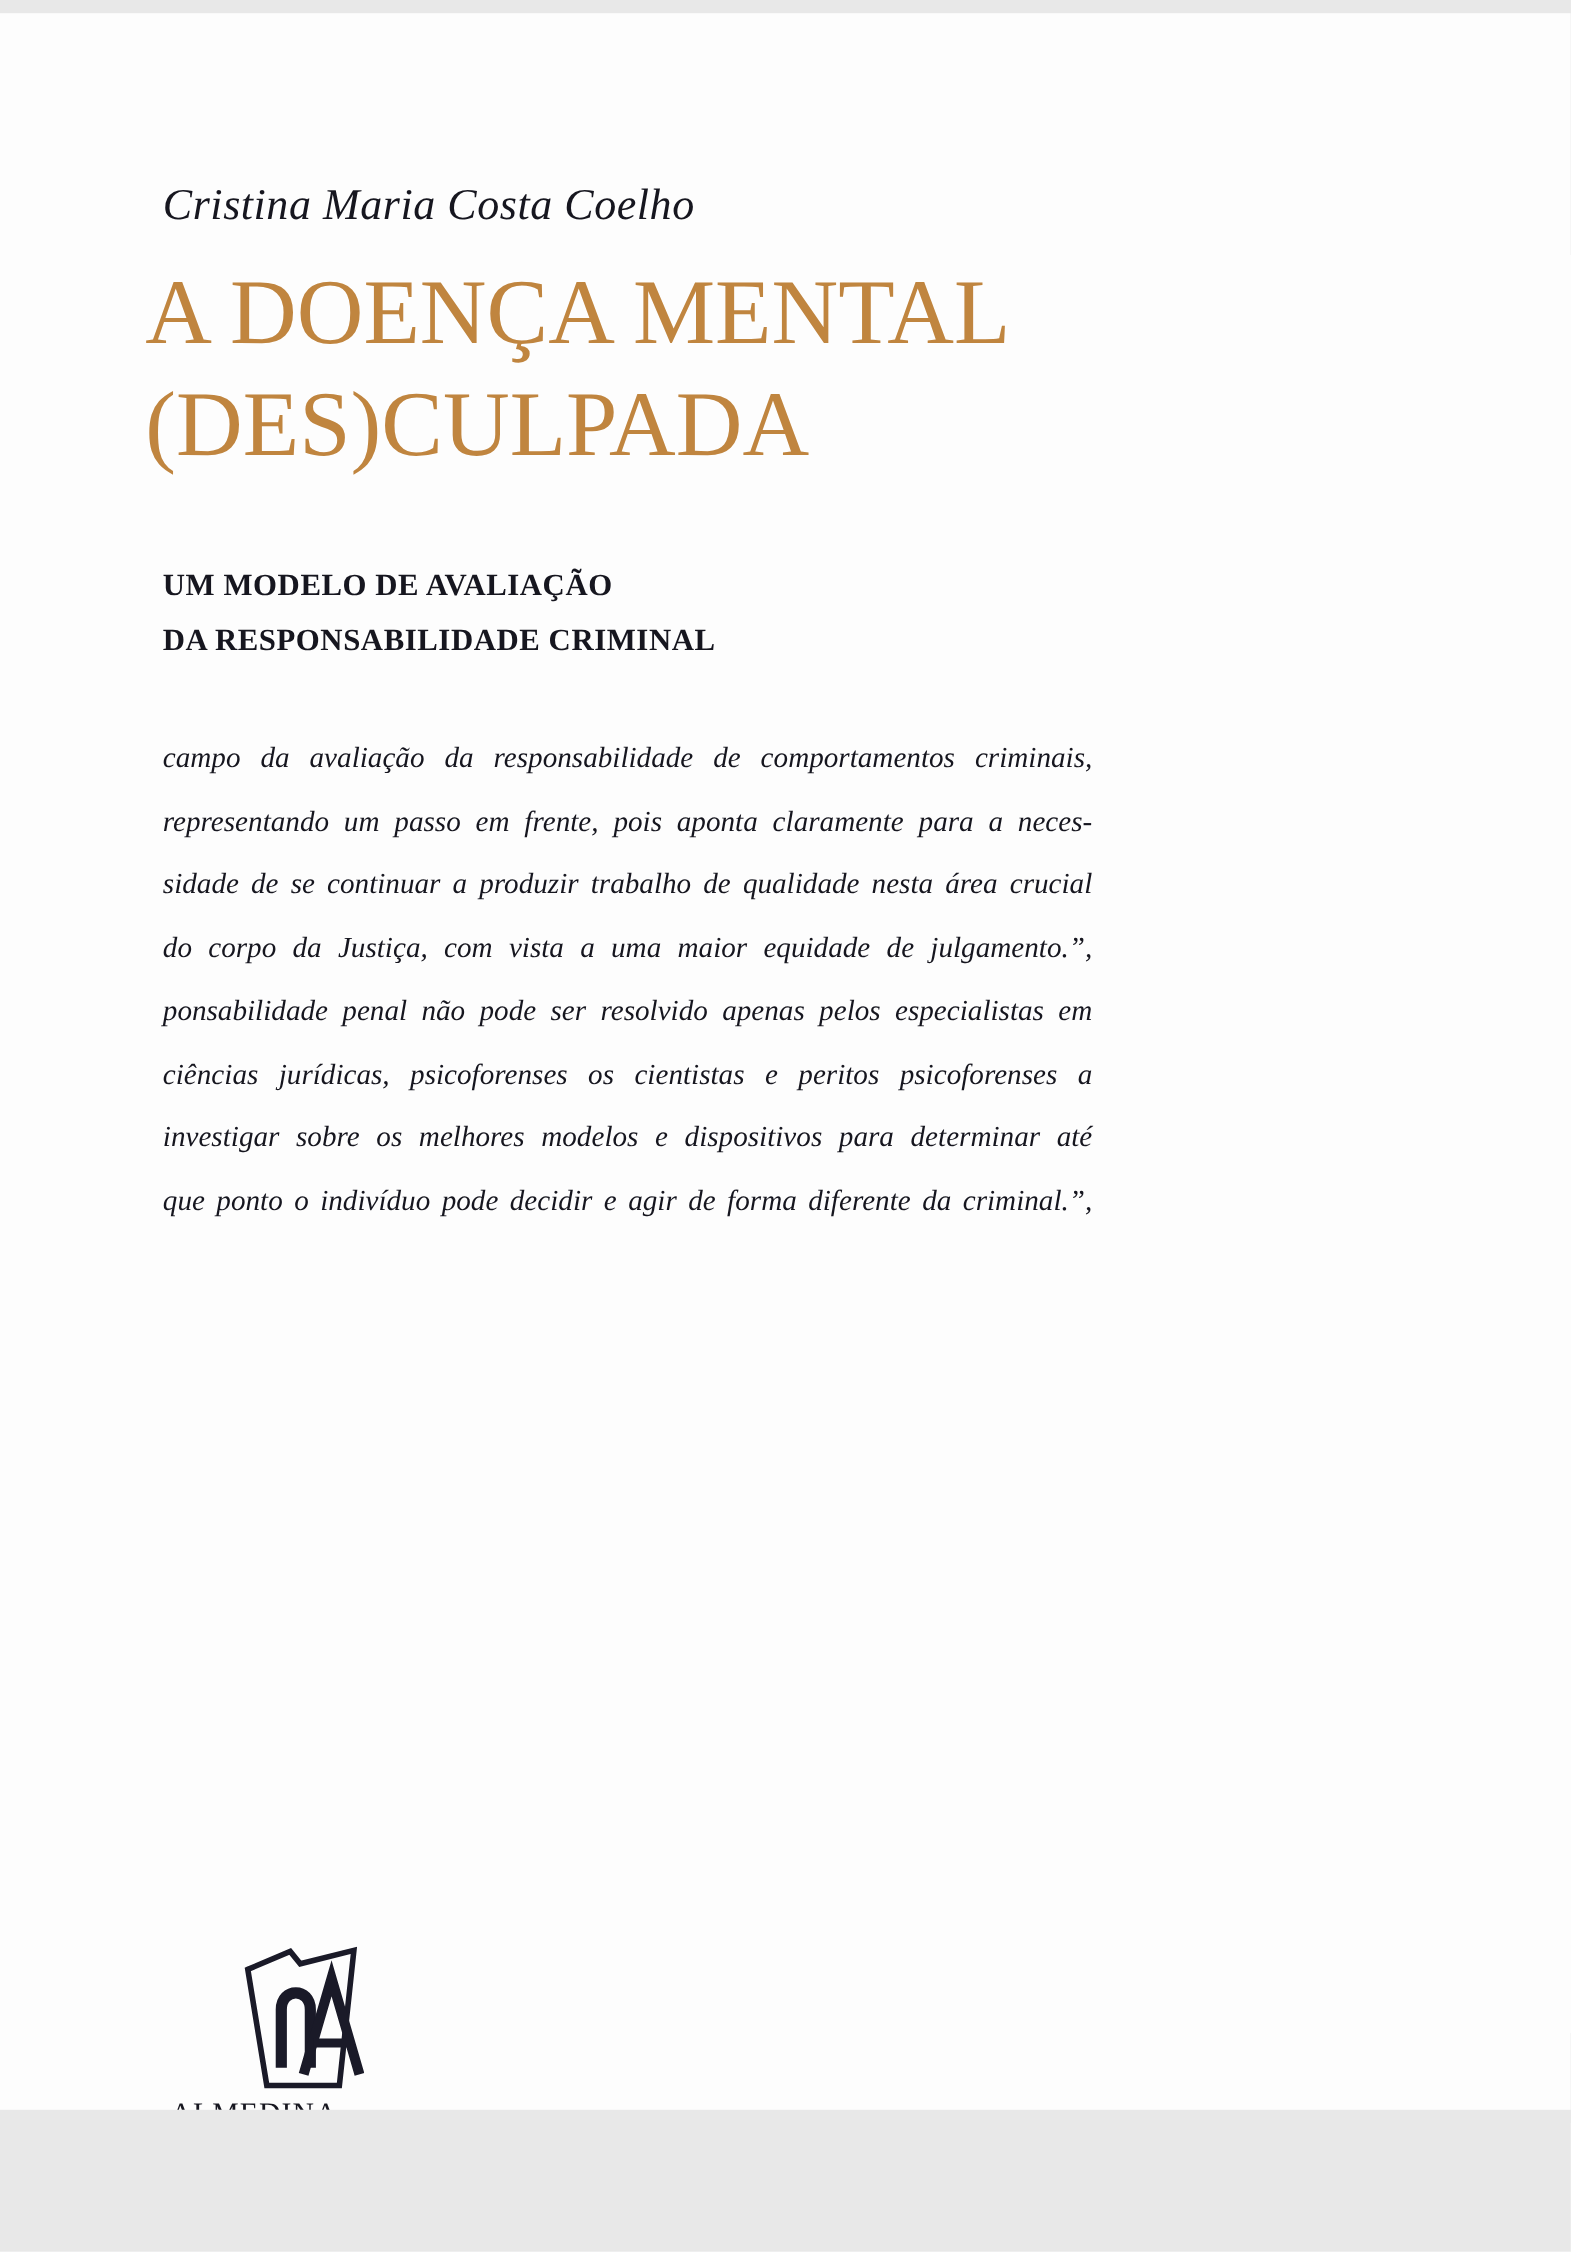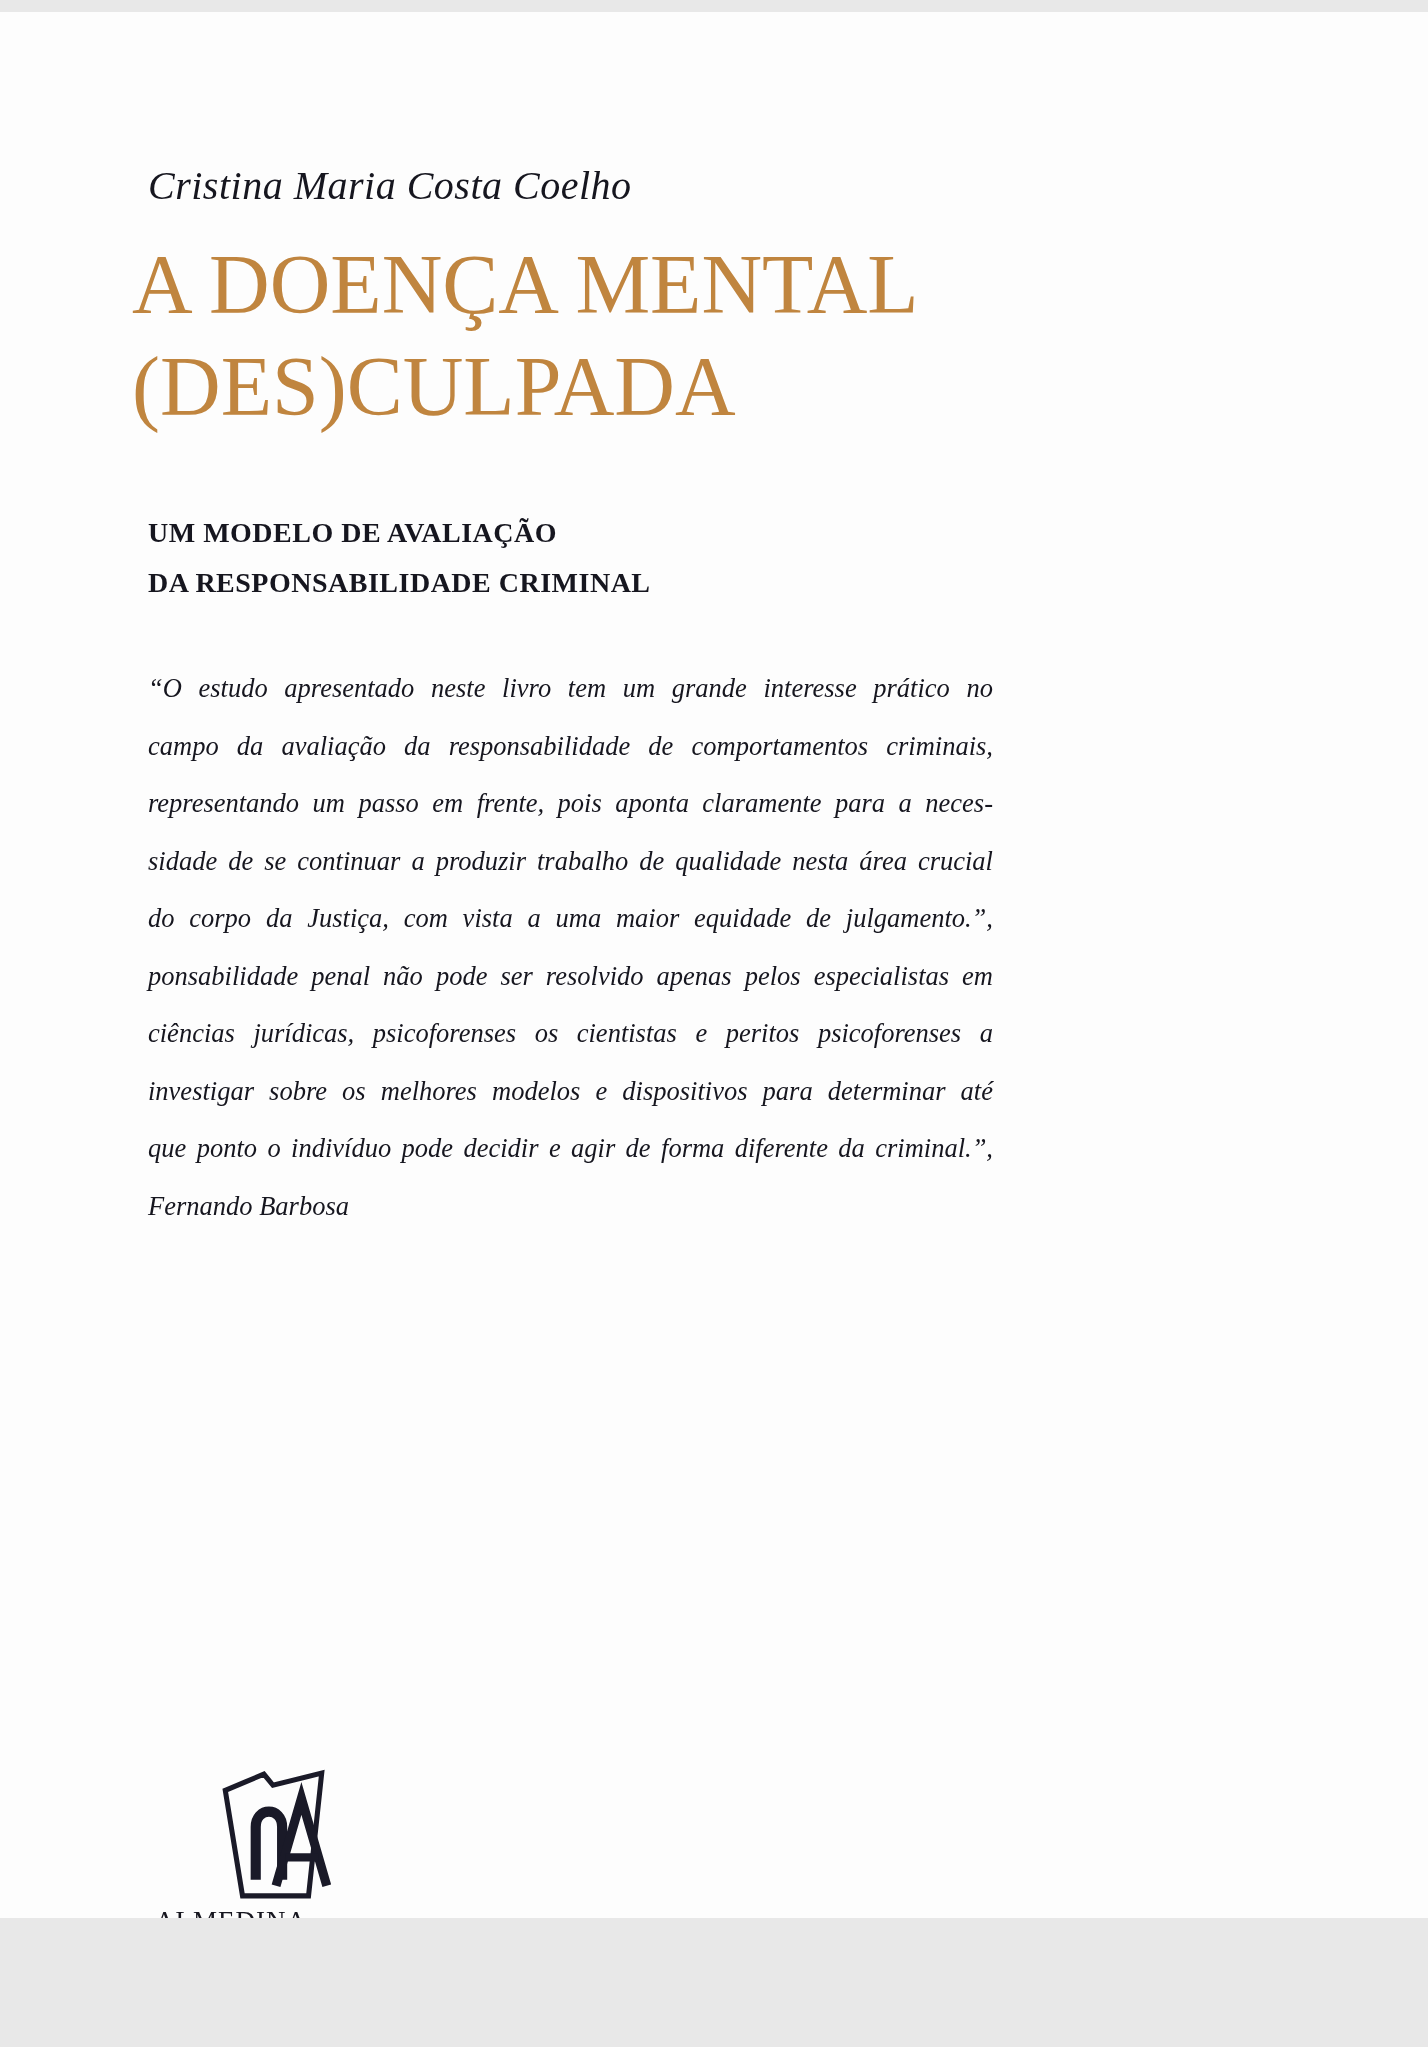--- a/index.html
+++ b/index.html
@@ -102,30 +102,28 @@
     <div class="t-line">A DOENÇA MENTAL</div>
     <div class="t-line">(DES)CULPADA</div>
   </div>
 
   <div class="subtitle">
     <div class="s-line">UM MODELO DE AVALIAÇÃO</div>
     <div class="s-line">DA RESPONSABILIDADE CRIMINAL</div>
   </div>
 
   <div class="quote">
-    <div class="q-line">“O estudo apresentado neste livro tem um grande interesse prático no</div>
     <div class="q-line">campo da avaliação da responsabilidade de comportamentos criminais,</div>
     <div class="q-line">representando um passo em frente, pois aponta claramente para a neces-</div>
     <div class="q-line">sidade de se continuar a produzir trabalho de qualidade nesta área crucial</div>
     <div class="q-line">do corpo da Justiça, com vista a uma maior equidade de julgamento.”,</div>
     <div class="q-line">ponsabilidade penal não pode ser resolvido apenas pelos especialistas em</div>
     <div class="q-line">ciências jurídicas, psicoforenses os cientistas e peritos psicoforenses a</div>
     <div class="q-line">investigar sobre os melhores modelos e dispositivos para determinar até</div>
     <div class="q-line">que ponto o indivíduo pode decidir e agir de forma diferente da criminal.”,</div>
-    <div class="q-line q-last">Fernando Barbosa</div>
   </div>
 
   <div class="logo">
     <svg class="logo-mark" viewBox="0 0 112 132" xmlns="http://www.w3.org/2000/svg">
 
       <path d="M8 22 L46 6 L55 17 L103 5 L90 126 L25 126 Z" fill="none" stroke="#1a1a28" stroke-width="5" stroke-linejoin="miter"></path>
 
       <path d="M38 110 L38 58 C38 38 64 38 64 58 L64 110" fill="none" stroke="#1a1a28" stroke-width="10"></path>
 
       <path d="M58 116 L83 30 L108 116" fill="none" stroke="#1a1a28" stroke-width="9"></path>

